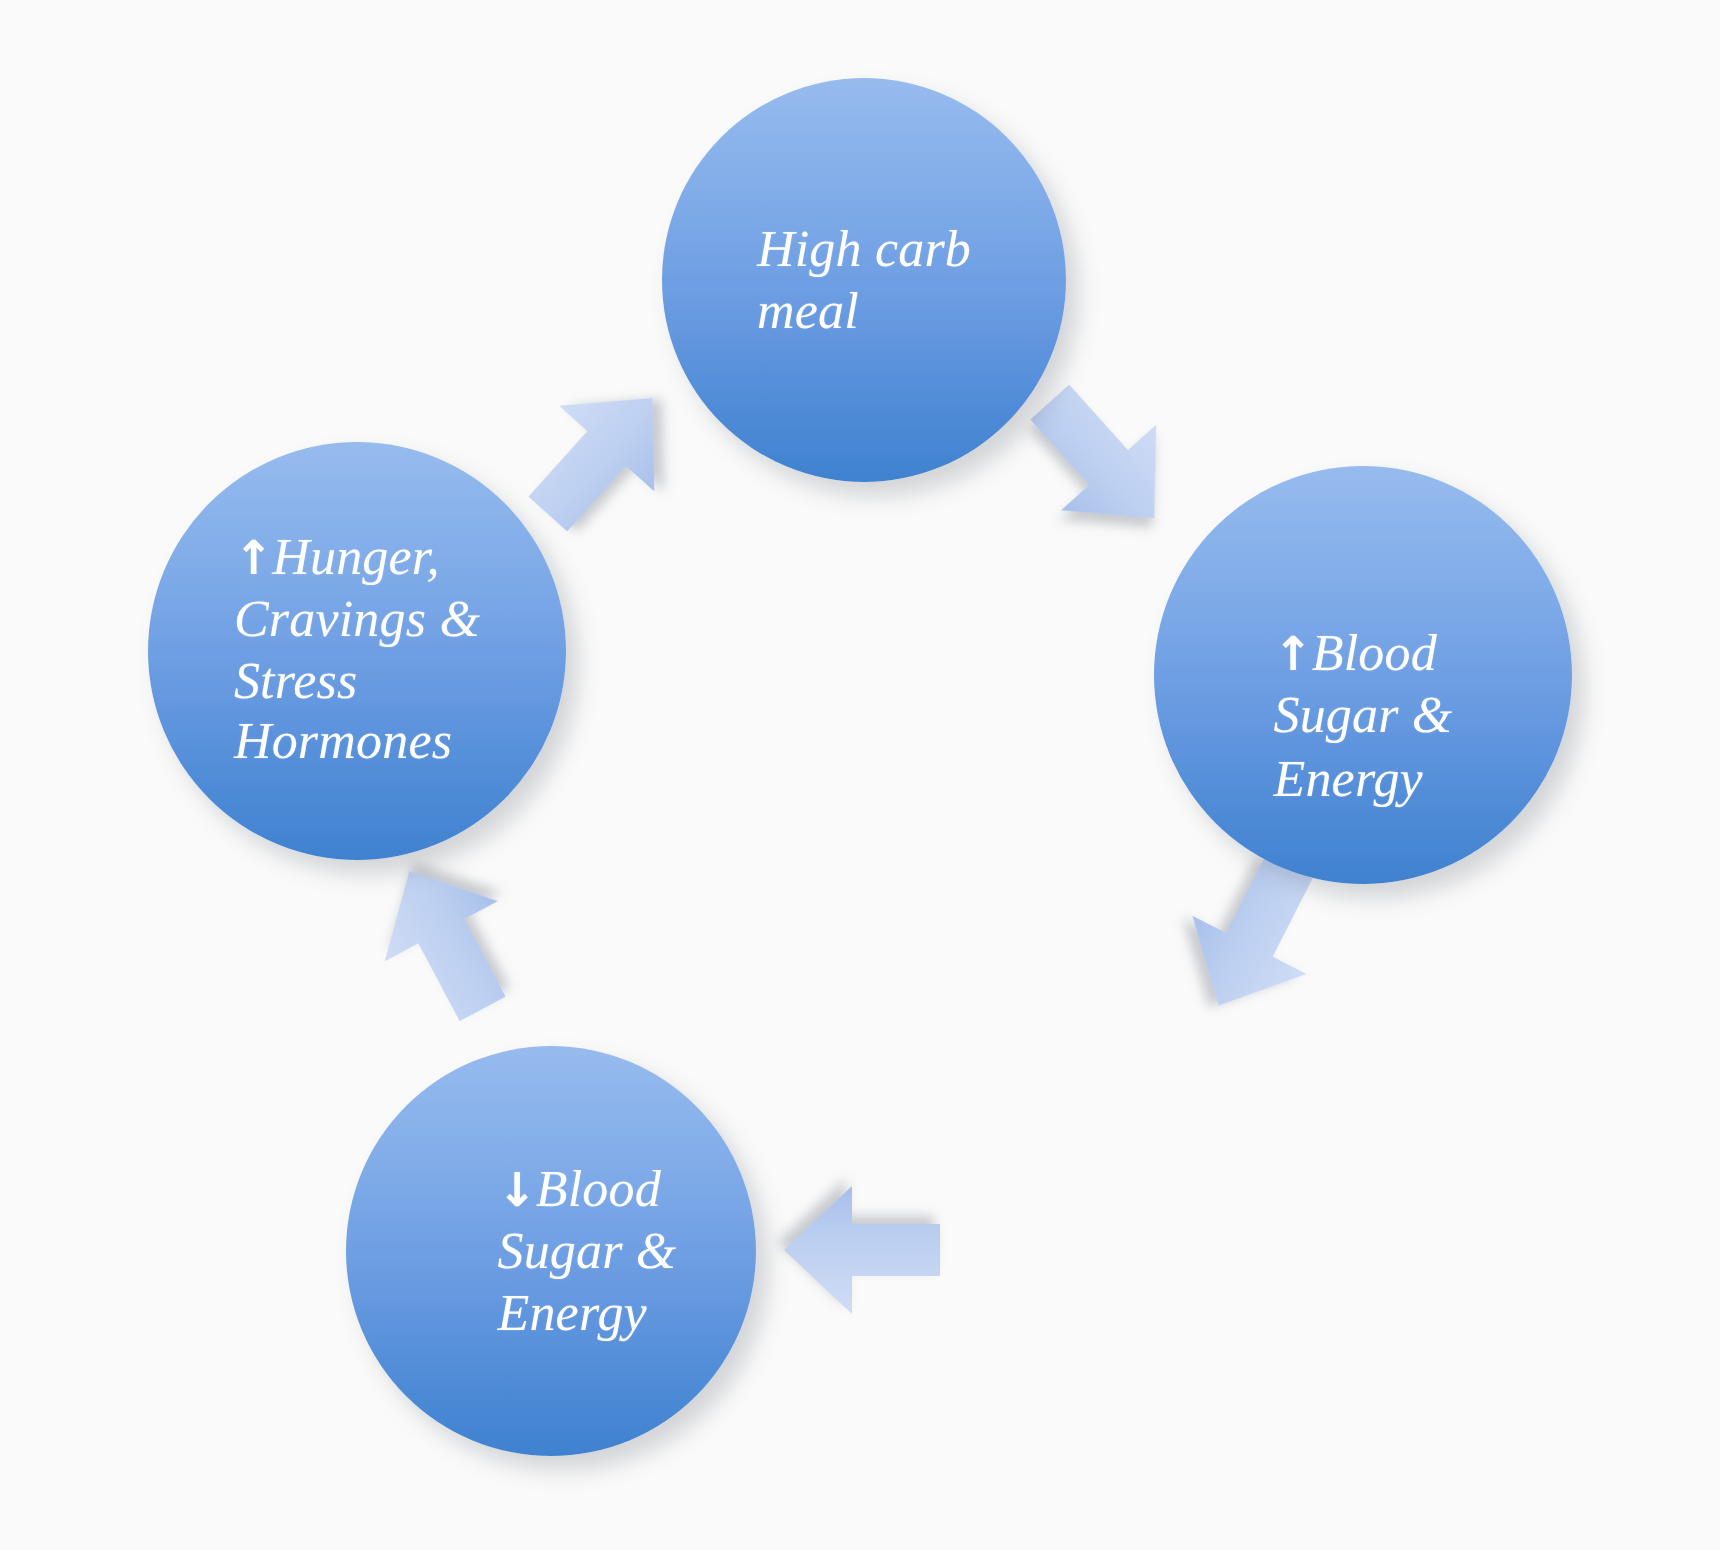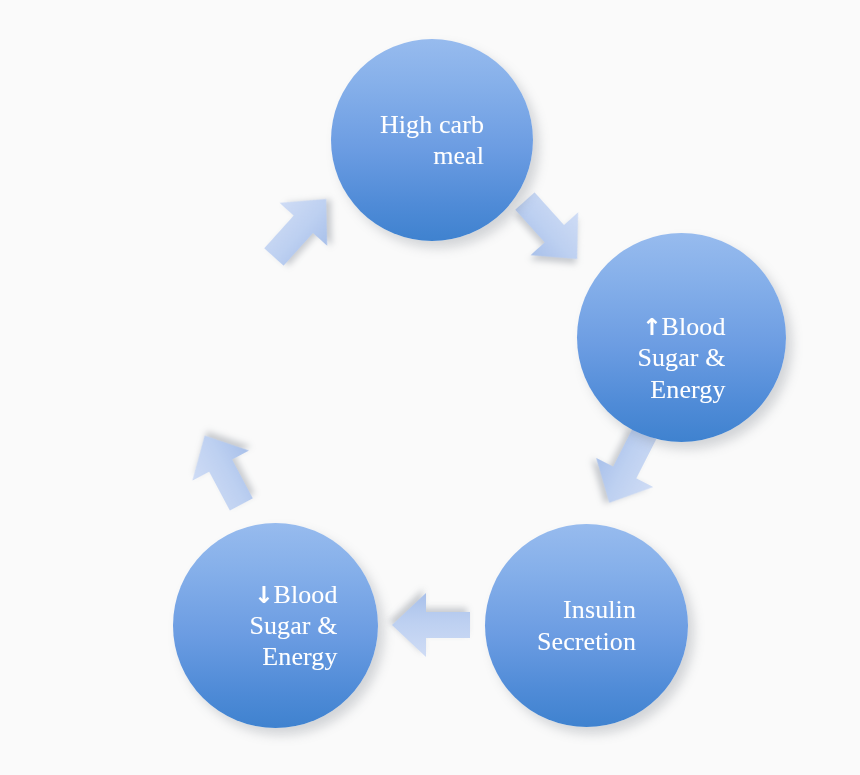--- a/index.html
+++ b/index.html
@@ -22,26 +22,27 @@
     border-radius: 50%;
     background: linear-gradient(to bottom, #97bbee 0%, #86b0ea 22%, #6b9ce2 55%, #4f8bd7 82%, #3f82cf 100%);
     box-shadow: 6px 7px 11px rgba(120,125,135,0.30);
     display: flex;
     align-items: center;
     justify-content: center;
     box-sizing: border-box;
   }
   .node-label {
     color: #ffffff;
-    text-align: right;
+    text-align: left;
     line-height: 1.20;
     letter-spacing: 0.1px;
     padding: 0 8px;
     text-shadow: 0 0 1px rgba(255,255,255,0.25);
     white-space: pre-line;
+    font-style: italic;
   }
   .arrow-glyph {
     font-family: "DejaVu Sans", sans-serif;
     font-weight: 700;
     font-size: 0.90em;
     letter-spacing: -0.02em;
   }
 
   
   #node-top      { left: 331px; top:  39px; width: 202px; height: 202px; }
@@ -117,22 +118,22 @@
   </div>
 
   <div class="node" id="node-top">
     <div class="node-label">High carb<br>meal</div>
   </div>
 
   <div class="node" id="node-right">
     <div class="node-label"><span class="arrow-glyph">↑</span>Blood<br>Sugar &amp;<br>Energy</div>
   </div>
 
-  <div class="node" id="node-br">
-    <div class="node-label">Insulin<br>Secretion</div>
-  </div>
 
   <div class="node" id="node-bl">
     <div class="node-label"><span class="arrow-glyph">↓</span>Blood<br>Sugar &amp;<br>Energy</div>
   </div>
 
+  <div class="node" id="node-left">
+    <div class="node-label"><span class="arrow-glyph">↑</span>Hunger,<br>Cravings &amp;<br>Stress<br>Hormones</div>
+  </div>
 
 </div>
 
 </body></html>

